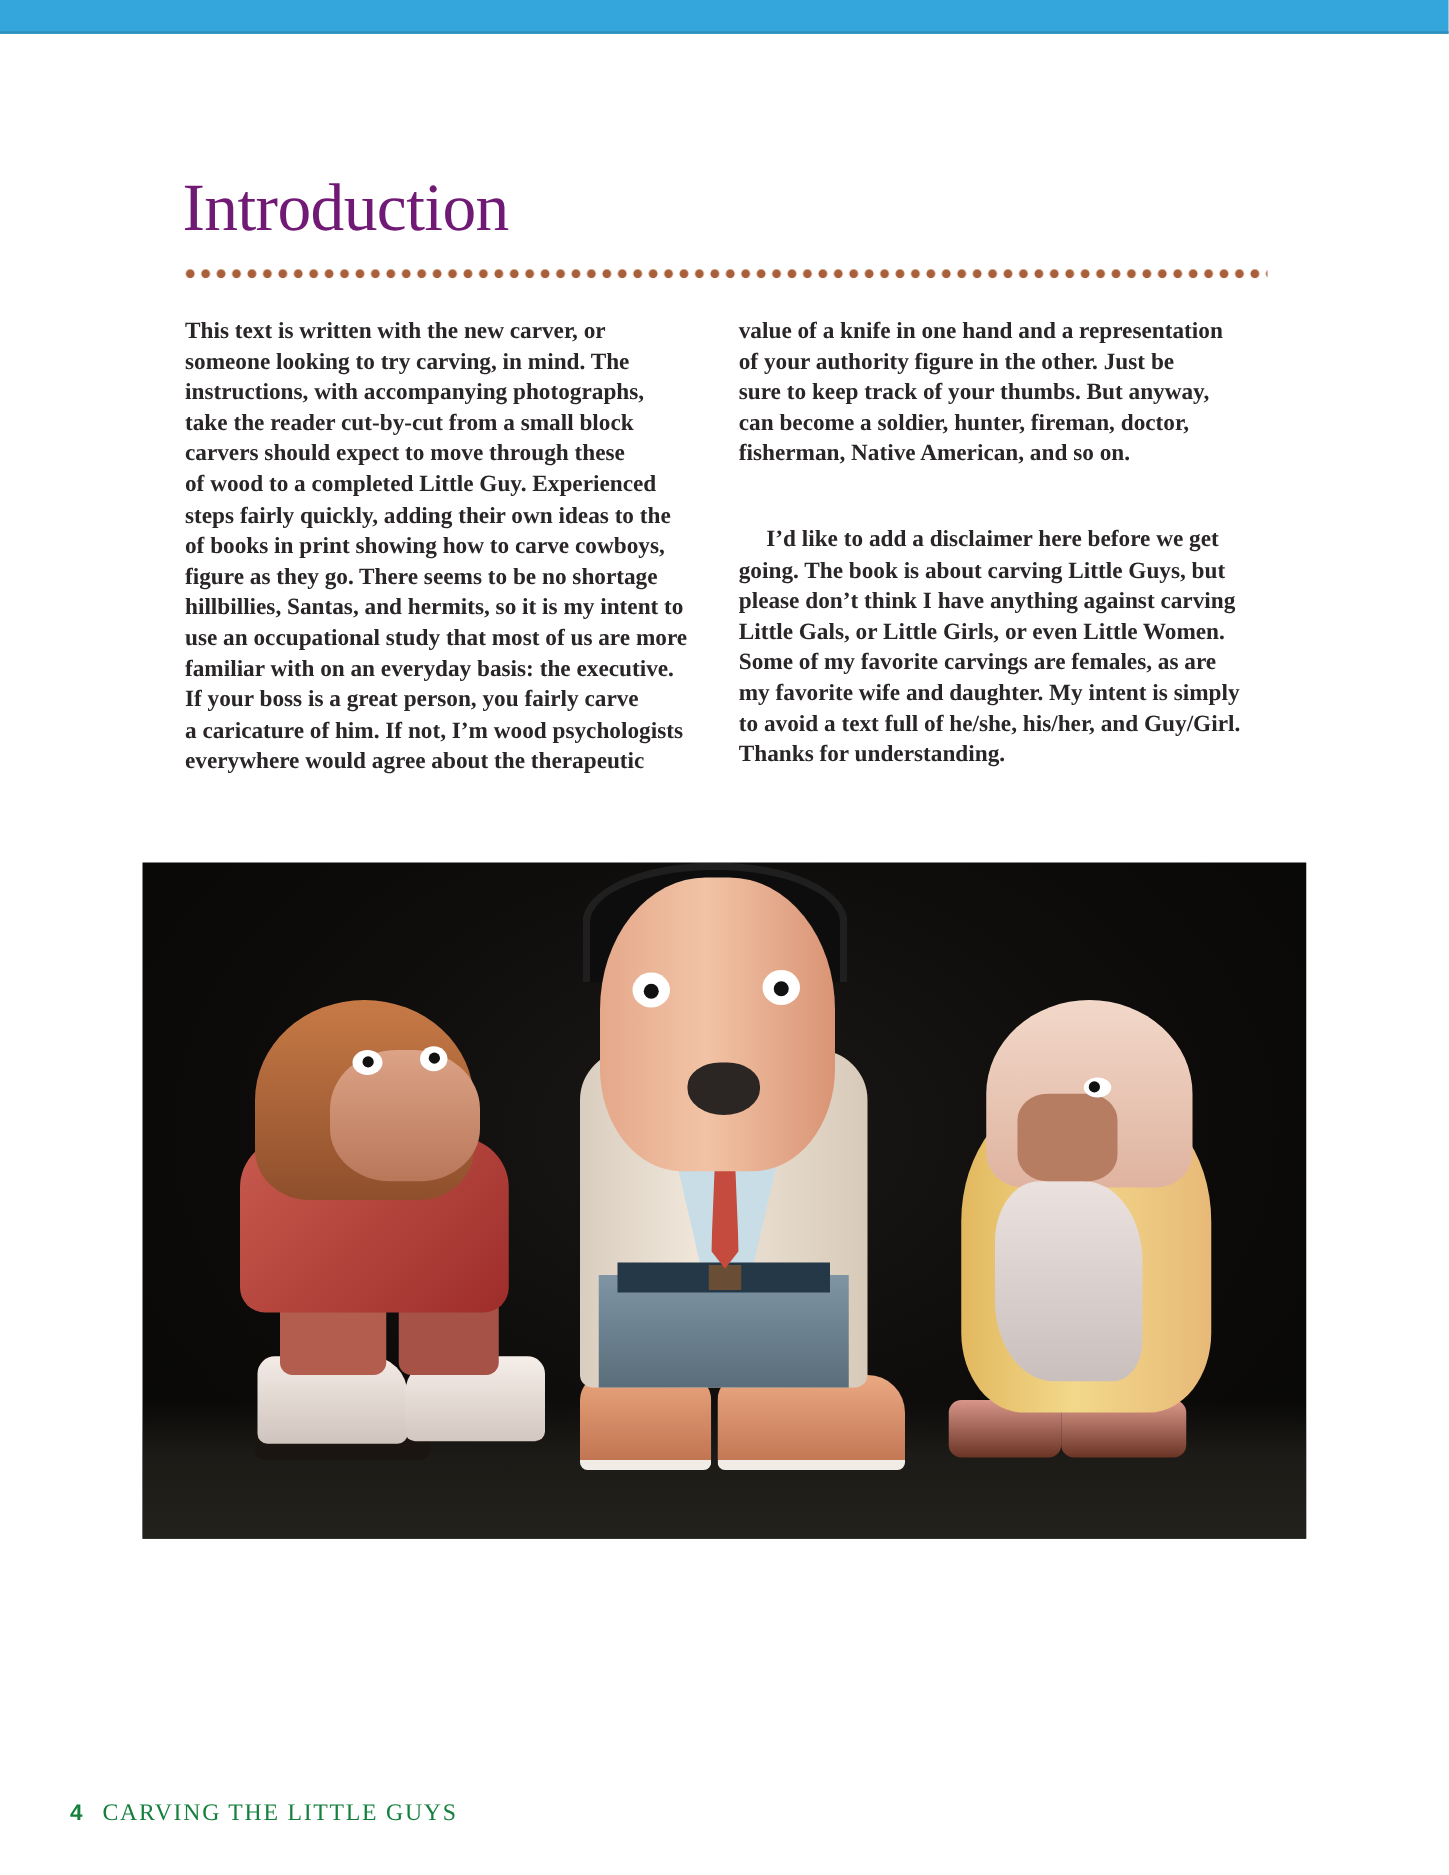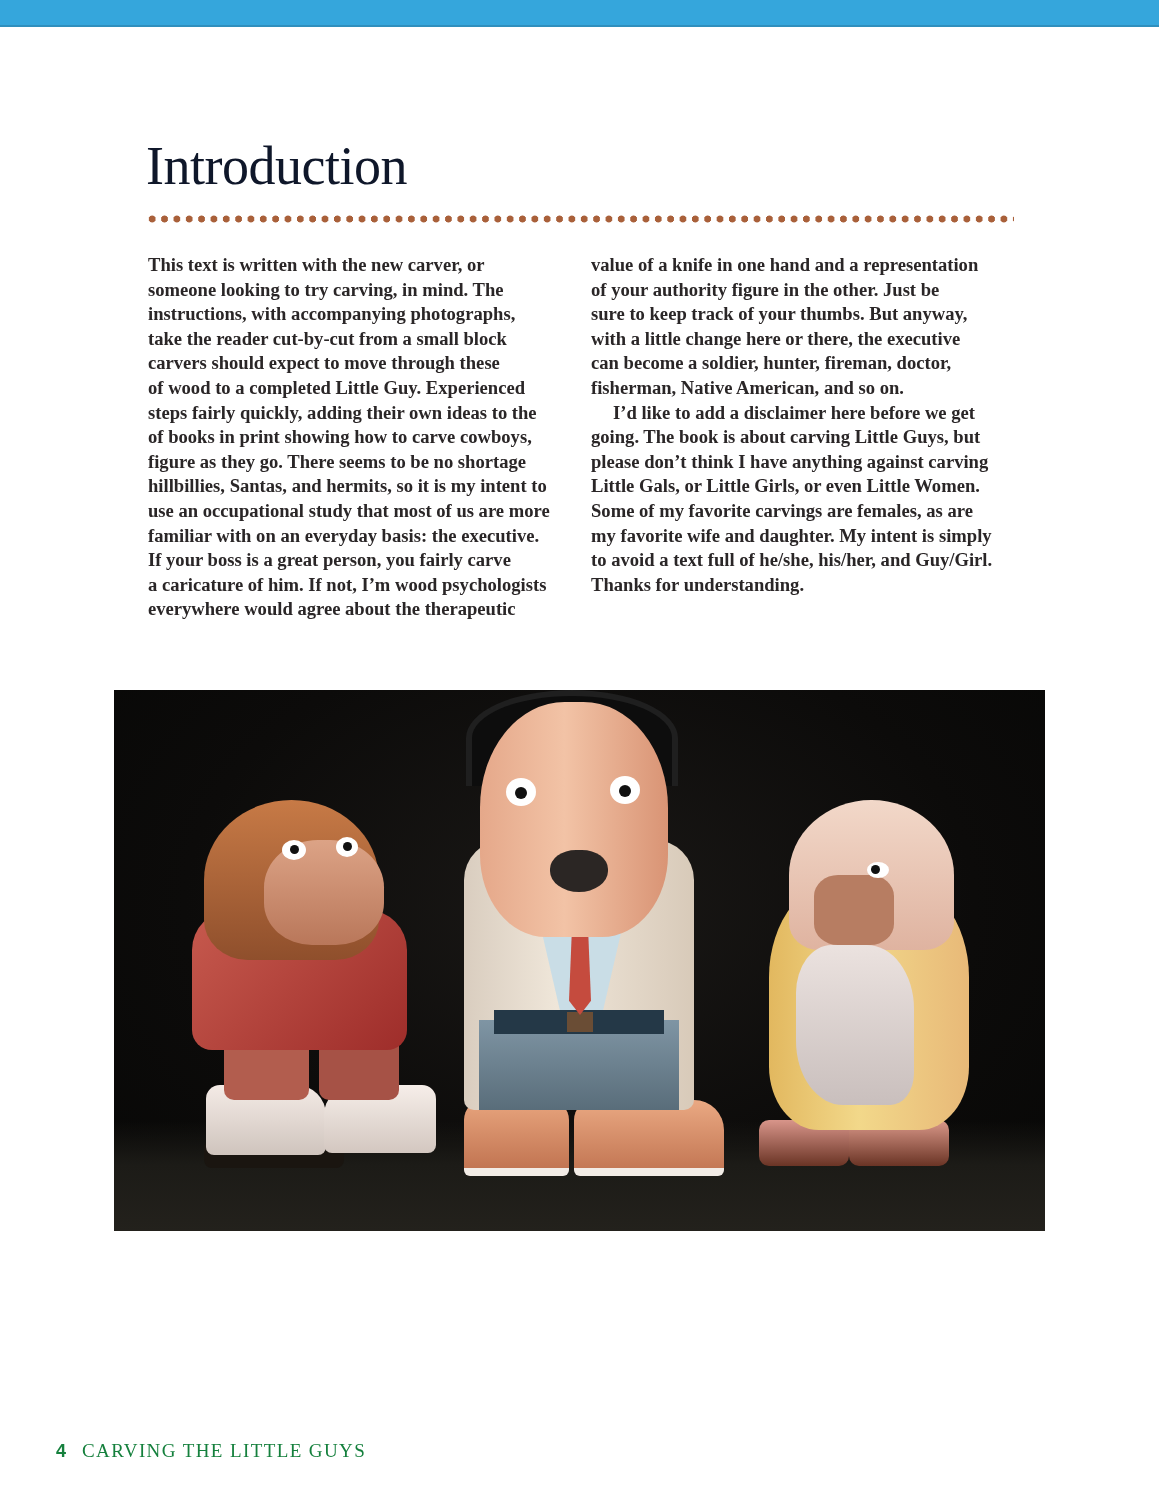--- a/index.html
+++ b/index.html
@@ -2,30 +2,30 @@
 <html><head>
 <meta charset="utf-8">
 <style>
   html, body { margin: 0; padding: 0; }
   body {
     width: 1159px; height: 1500px; position: relative; overflow: hidden;
     background: #ffffff; color: #231f20;
     font-family: "Liberation Serif", "DejaVu Serif", serif;
   }
   .top-bar { position: absolute; left: 0; top: 0; width: 1159px; height: 25px; background: #35a6dc; border-bottom: 2px solid #2f8fbd; }
-  .title { position: absolute; left: 146px; top: 136px; margin: 0; font-weight: normal; font-size: 54px; line-height: 60px; color: #0f172a; letter-spacing: -0.5px; font-family: Liberation Serif, serif; }
+  .title { position: absolute; left: 146px; top: 136px; margin: 0; font-weight: normal; font-size: 54px; line-height: 60px; color: #701a75; letter-spacing: -0.5px; font-family: Liberation Serif, serif; }
   .dot-rule { position: absolute; left: 146px; top: 214px; width: 868px; height: 10px;
     background-image: radial-gradient(circle, #a9603a 3.2px, transparent 3.8px);
     background-size: 12.35px 10px; background-repeat: repeat-x; background-position: 0 0; }
   .col { position: absolute; top: 253px; font-size: 18.6px; line-height: 24.6px; color: #2a2627; font-weight: bold; }
   .col p { margin: 0; }
   .col-left { left: 148px; width: 425px; }
   .col-right { left: 591px; width: 425px; }
   .line { display: block; white-space: nowrap; }
-  .indent { padding-left: 22px; }
+  .indent { padding-left: 22px; margin-top: 44px; }
 
   .photo { position: absolute; left: 114px; top: 690px; width: 931px; height: 541px; overflow: hidden;
     background: radial-gradient(ellipse at 50% 40%, #1a1816 0%, #0c0b0a 60%, #070706 100%); }
   .floor { position: absolute; left: 0; bottom: 0; width: 100%; height: 110px;
     background: linear-gradient(to bottom, rgba(20,19,16,0) 0%, #1c1b17 40%, #23211c 100%); }
   .shape { position: absolute; }
 
   .footer { position: absolute; left: 56px; top: 1440px; font-size: 19px; letter-spacing: 1.4px; color: #15803d; white-space: nowrap; }
   .folio { font-family: "Liberation Sans", "DejaVu Sans", sans-serif; font-weight: bold; font-size: 18px; margin-right: 16px; letter-spacing: 0; }
 </style>
@@ -55,21 +55,20 @@
     <span class="line">a caricature of him. If not, I’m wood psychologists</span>
     <span class="line">everywhere would agree about the therapeutic</span>
   </p>
 </div>
 
 <div class="col col-right">
   <p>
     <span class="line">value of a knife in one hand and a representation</span>
     <span class="line">of your authority figure in the other. Just be</span>
     <span class="line">sure to keep track of your thumbs. But anyway,</span>
-    <span class="line">with a little change here or there, the executive</span>
     <span class="line">can become a soldier, hunter, fireman, doctor,</span>
     <span class="line">fisherman, Native American, and so on.</span>
   </p>
   <p>
     <span class="line indent">I’d like to add a disclaimer here before we get</span>
     <span class="line">going. The book is about carving Little Guys, but</span>
     <span class="line">please don’t think I have anything against carving</span>
     <span class="line">Little Gals, or Little Girls, or even Little Women.</span>
     <span class="line">Some of my favorite carvings are females, as are</span>
     <span class="line">my favorite wife and daughter. My intent is simply</span>

